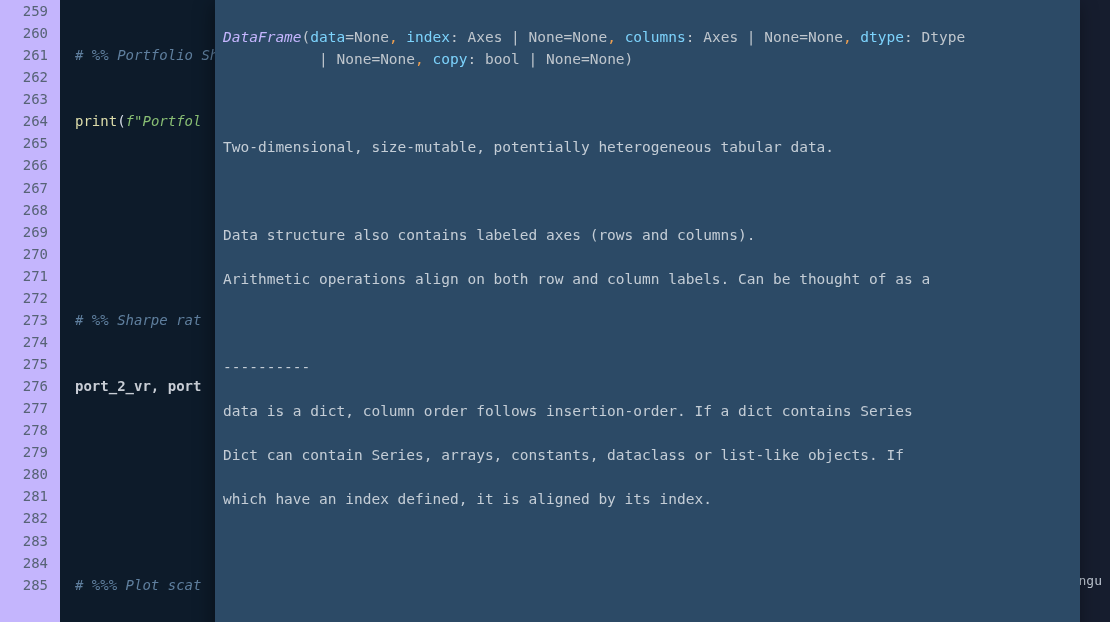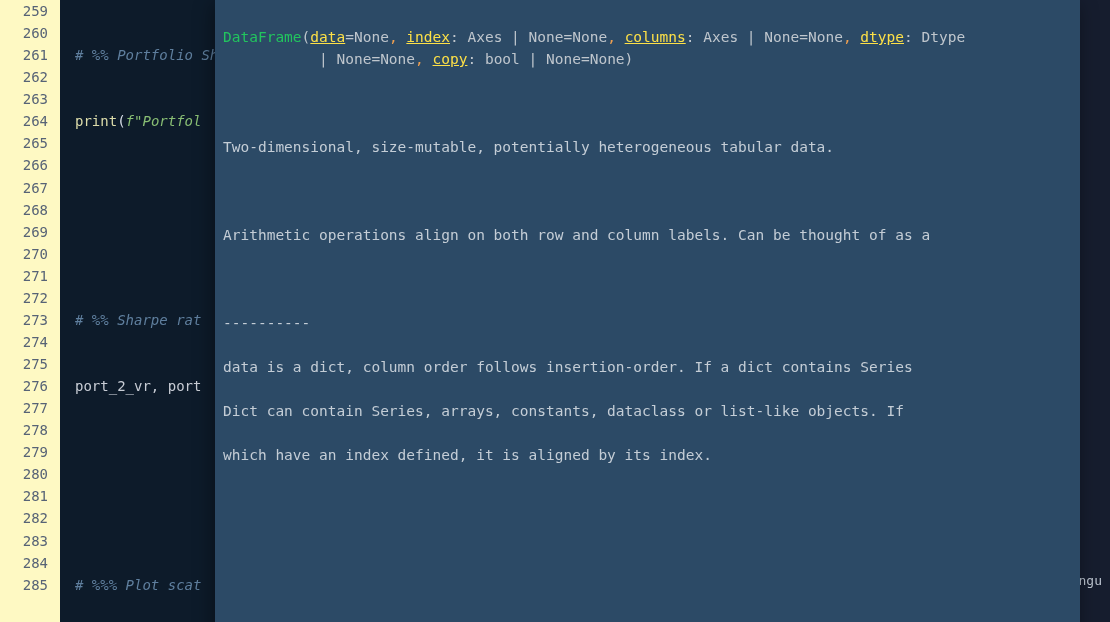--- a/index.html
+++ b/index.html
@@ -14,57 +14,57 @@
     position: relative;
     line-height: 22.07px;
   }
   .editor {
     display: flex;
     height: 100%;
     width: 100%;
   }
   .gutter {
     width: 60px;
-    background: #fef9c3;
+    background: #c4b5fd;
     text-align: right;
     padding-right: 12px;
     color: #576376;
     user-select: none;
     flex-shrink: 0;
   }
   .gutter .ln { height: 22.07px; }
   .code {
     flex: 1;
     white-space: pre;
     position: relative;
   }
   .code .line { height: 22.07px; padding-left: 15px; }
   .c-comment { color: #5f7f9e; font-style: italic; }
   .c-builtin { color: #dcdcaa; text-align: right; }
-  .c-var { color: #c8cdd5; }
+  .c-var { color: #c8cdd5; font-weight: bold; }
   .c-str { color: #89bf74; font-style: italic; }
 
   .tooltip {
     position: absolute;
     top: 0px;
     left: 215px;
     width: 865px;
     background: #2c4a66;
     color: #cdd6df;
     padding: 4px 8px 4px 8px;
     font-size: 14.5px;
     line-height: 22px;
     box-shadow: -2px 4px 18px rgba(0,0,0,0.4);
     font-family: 'Consolas','DejaVu Sans Mono', monospace;
     white-space: pre-wrap;
     z-index: 10;
   }
-  .tt-sig .tt-name { color: #22c55e; }
+  .tt-sig .tt-name { color: #c4b5fd; font-style: italic; }
   .tt-sig .tt-paren { color: #bfc6cd; }
-  .tt-sig .tt-kw { color: #fde047; text-decoration: underline; }
+  .tt-sig .tt-kw { color: #7dd3fc; }
   .tt-sig .tt-punct { color: #f0a050; }
   .tt-sig .tt-type { color: #bfc6cd; text-align: right; }
   .tt-body { color: #c4cdd6; }
 
   .sidebar {
     position: absolute;
     right: 0; top: 0;
     width: 190px; height: 100%;
     background: #161d2e;
     border-left: 1px solid #102036;
@@ -138,20 +138,21 @@
     
   </div>
 </div>
 
 <div class="tooltip">
 <div class="tt-sig"><span class="tt-name">DataFrame</span><span class="tt-paren">(</span><span class="tt-kw">data</span><span class="tt-type">=None</span><span class="tt-punct">,</span> <span class="tt-kw">index</span><span class="tt-type">: Axes | None=None</span><span class="tt-punct">,</span> <span class="tt-kw">columns</span><span class="tt-type">: Axes | None=None</span><span class="tt-punct">,</span> <span class="tt-kw">dtype</span><span class="tt-type">: Dtype</span>
            <span class="tt-type">| None=None</span><span class="tt-punct">,</span> <span class="tt-kw">copy</span><span class="tt-type">: bool | None=None</span><span class="tt-paren">)</span></div>
 <div style="height:22px"></div>
 <div class="tt-body">Two-dimensional, size-mutable, potentially heterogeneous tabular data.</div>
 <div style="height:22px"></div>
+<div class="tt-body">Data structure also contains labeled axes (rows and columns).</div>
 <div class="tt-body">Arithmetic operations align on both row and column labels. Can be thought of as a</div>
 <div style="height:22px"></div>
 <div class="tt-body">----------</div>
 <div class="tt-body">data is a dict, column order follows insertion-order. If a dict contains Series</div>
 <div class="tt-body">Dict can contain Series, arrays, constants, dataclass or list-like objects. If</div>
 <div class="tt-body">which have an index defined, it is aligned by its index.</div>
 
 
 
 

